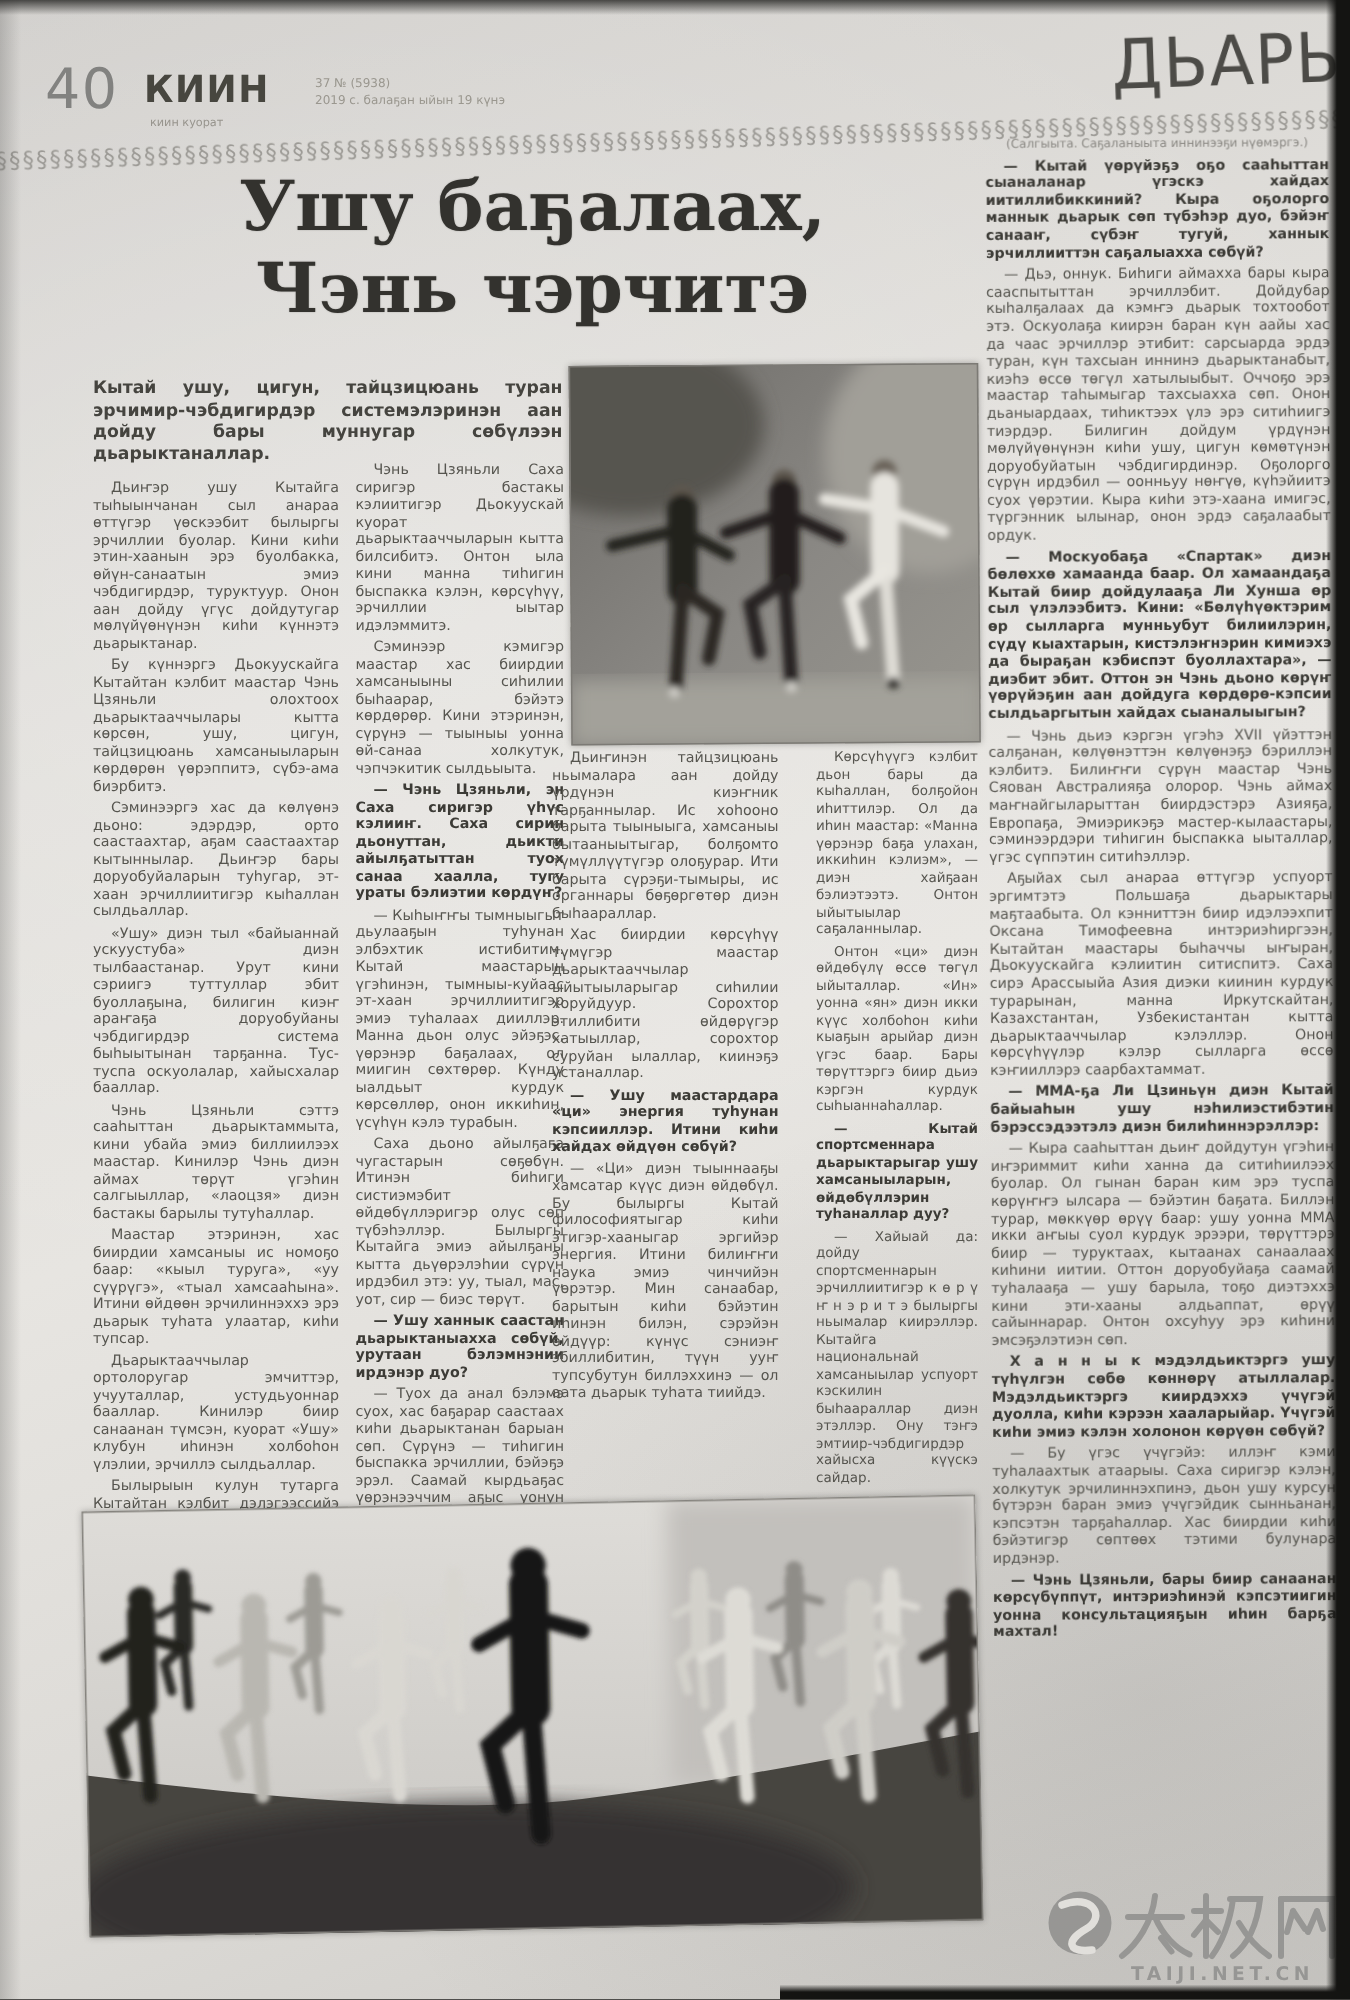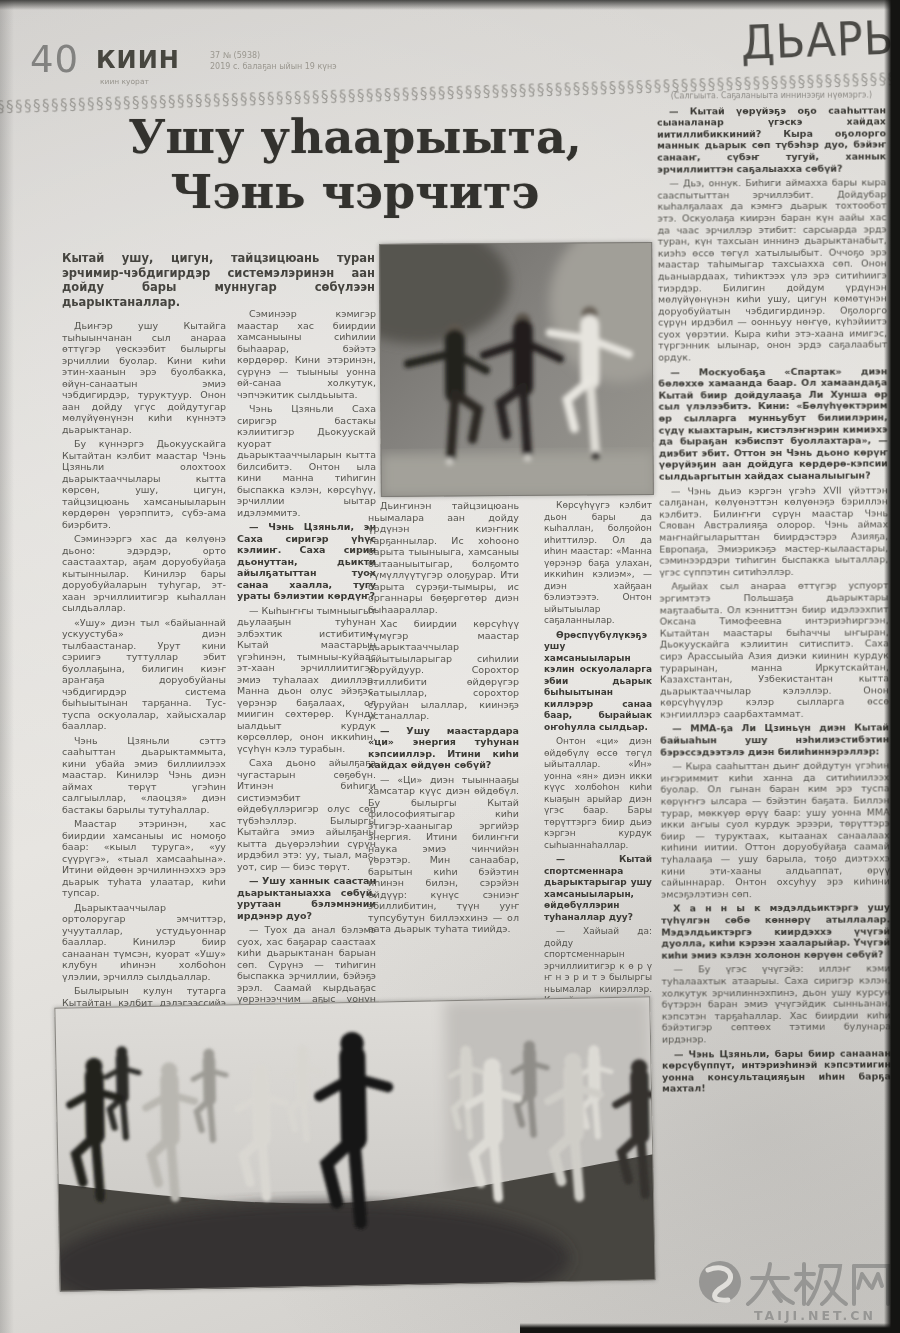--- a/index.html
+++ b/index.html
@@ -56,21 +56,21 @@
   <div class="abs masthead">КИИН</div>
   <div class="abs masthead-sub">киин куорат</div>
   <div class="abs issue">
     <div>37 № (5938)</div>
     <div>2019 с. балаҕан ыйын 19 күнэ</div>
   </div>
   <div class="abs section-title">ДЬАРЫК</div>
   <div class="abs ornament">§§§§§§§§§§§§§§§§§§§§§§§§§§§§§§§§§§§§§§§§§§§§§§§§§§§§§§§§§§§§§§§§§§§§§§§§§§§§§§§§§§§§§§§§§§§§§§§§§§§§§§§§§§§§§§§§§§§§§§§§</div>
 
   <div class="abs headline">
-    <div>Ушу уһаарыыта,</div>
+    <div>Ушу баҕалаах,</div>
     <div>Чэнь чэрчитэ</div>
   </div>
   <div class="abs lede">Кытай ушу, цигун, тайцзицюань туран эрчимир-чэбдигирдэр системэлэринэн аан дойду бары муннугар сөбүлээн дьарыктаналлар.</div>
 
   <div class="abs photo" id="photo-top">
     <svg width="273" height="253" viewBox="0 0 273 253">
       <defs>
         <linearGradient id="gt" x1="0" y1="0" x2="1" y2="1">
           <stop offset="0" stop-color="#6e6c68"></stop>
             <stop offset=".55" stop-color="#8a8884"></stop>
@@ -117,45 +117,44 @@
         <path d="M210,138 L187,157 L194,186" stroke="#e8e6e0" stroke-width="9" fill="none"></path>
         <circle cx="215" cy="213" r="4" fill="#3a3834"></circle>
       </g>
       <rect width="273" height="253" fill="none" stroke="#7c7a75" stroke-width="2"></rect>
     </svg>
   </div>
 
   <div class="abs col" id="col1">
       <p class="p">Дьиҥэр ушу Кытайга тыһыынчанан сыл анараа өттүгэр үөскээбит былыргы эрчиллии буолар. Кини киһи этин-хаанын эрэ буолбакка, өйүн-санаатын эмиэ чэбдигирдэр, туруктуур. Онон аан дойду үгүс дойдутугар мөлүйүөнүнэн киһи күннэтэ дьарыктанар.</p>
       <p class="p">Бу күннэргэ Дьокуускайга Кытайтан кэлбит маастар Чэнь Цзяньли олохтоох дьарыктааччылары кытта көрсөн, ушу, цигун, тайцзицюань хамсаныыларын көрдөрөн үөрэппитэ, сүбэ-ама биэрбитэ.</p>
-      <p class="p">Сэминээргэ хас да көлүөнэ дьоно: эдэрдэр, орто саастаахтар, аҕам доруобуйаҕа кытыннылар. Кинилэр бары доруобуйаларын туһугар, эт-хаан эрчиллиитигэр кыһаллан сылдьаллар.</p>
+      <p class="p">Сэминээргэ хас да көлүөнэ дьоно: эдэрдэр, орто саастаахтар, аҕам саастаахтар кытыннылар. Дьиҥэр бары доруобуйаларын туһугар, эт-хаан эрчиллиитигэр кыһаллан сылдьаллар.</p>
       <p class="p">«Ушу» диэн тыл «байыаннай ускуустуба» диэн тылбаастанар. Урут кини сэриигэ туттуллар эбит буоллаҕына, билигин киэҥ араҥаҕа доруобуйаны чэбдигирдэр система быһыытынан тарҕанна. Тус-туспа оскуолалар, хайысхалар бааллар.</p>
       <p class="p">Чэнь Цзяньли сэттэ сааһыттан дьарыктаммыта, кини убайа эмиэ биллиилээх маастар. Кинилэр Чэнь диэн аймах төрүт үгэһин салгыыллар, «лаоцзя» диэн бастакы барылы тутуһаллар.</p>
       <p class="p">Маастар этэринэн, хас биирдии хамсаныы ис номоҕо баар: «кыыл туруга», «уу сүүрүгэ», «тыал хамсааһына». Итини өйдөөн эрчилиннэххэ эрэ дьарык туһата улаатар, киһи тупсар.</p>
       <p class="p">Дьарыктааччылар ортолоругар эмчиттэр, учууталлар, устудьуоннар бааллар. Кинилэр биир санаанан түмсэн, куорат «Ушу» клубун иһинэн холбоһон үлэлии, эрчиллэ сылдьаллар.</p>
       <p class="p">Былырыын кулун тутарга Кытайтан кэлбит дэлэгээссийэ биһиги өрөспүүбүлүкэбит култууратын, олоҕун укулаатын кытта билсибитэ. Ити сыһыан билигин икки ардыларыгар ситимнээхтик сайда турар.</p>
     </div>
   <div class="abs col" id="col2">
+      <p class="p">Чэнь Цзяньли Саха сиригэр бастакы кэлиитигэр Дьокуускай куорат дьарыктааччыларын кытта билсибитэ. Онтон ыла кини манна тиһигин быспакка кэлэн, көрсүһүү, эрчиллии ыытар идэлэммитэ.</p>
       <p class="p">Сэминээр кэмигэр маастар хас биирдии хамсаныыны сиһилии быһаарар, бэйэтэ көрдөрөр. Кини этэринэн, сүрүнэ — тыыныы уонна өй-санаа холкутук, чэпчэкитик сылдьыыта.</p>
-      <p class="p">Чэнь Цзяньли Саха сиригэр бастакы кэлиитигэр Дьокуускай куорат дьарыктааччыларын кытта билсибитэ. Онтон ыла кини манна тиһигин быспакка кэлэн, көрсүһүү, эрчиллии ыытар идэлэммитэ.</p>
       <p class="p b">— Чэнь Цзяньли, эн Саха сиригэр үһүс кэлииҥ. Саха сирин дьонуттан, дьикти айылҕатыттан туох санаа хаалла, тугу ураты бэлиэтии көрдүҥ?</p>
       <p class="p">— Кыһыҥҥы тымныыгыт дьулааҕын туһунан элбэхтик истибитим. Кытай маастарын үгэһинэн, тымныы-куйаас эт-хаан эрчиллиитигэр эмиэ туһалаах дииллэр. Манна дьон олус эйэҕэс, үөрэнэр баҕалаах, ол миигин сөхтөрөр. Күндү ыалдьыт курдук көрсөллөр, онон иккиһин, үсүһүн кэлэ турабын.</p>
       <p class="p">Саха дьоно айылҕаҕа чугастарын сөҕөбүн. Итинэн биһиги систиэмэбит өйдөбүллэригэр олус сөп түбэһэллэр. Былыргы Кытайга эмиэ айылҕаны кытта дьүөрэлэһии сүрүн ирдэбил этэ: уу, тыал, мас, уот, сир — биэс төрүт.</p>
       <p class="p b">— Ушу ханнык саастан дьарыктаныахха сөбүй, урутаан бэлэмнэнии ирдэнэр дуо?</p>
       <p class="p">— Туох да анал бэлэмэ суох, хас баҕарар саастаах киһи дьарыктанан барыан сөп. Сүрүнэ — тиһигин быспакка эрчиллии, бэйэҕэ эрэл. Саамай кырдьаҕас үөрэнээччим аҕыс уонун ааспыт эбэ этэ, кини күн аайы дьарыктанан, хаамыыта көммүтэ, санаата көтөҕүллүбүтэ.</p>
     </div>
   <div class="abs col" id="col3">
       <p class="p">Дьиҥинэн тайцзицюань ньымалара аан дойду үрдүнэн киэҥник тарҕаннылар. Ис хоһооно барыта тыыныыга, хамсаныы бытааныытыгар, болҕомто түмүллүүтүгэр олоҕурар. Ити барыта сүрэҕи-тымыры, ис органнары бөҕөргөтөр диэн быһаараллар.</p>
       <p class="p">Хас биирдии көрсүһүү түмүгэр маастар дьарыктааччылар ыйытыыларыгар сиһилии хоруйдуур. Сорохтор этиллибити өйдөрүгэр хатыыллар, сорохтор суруйан ылаллар, киинэҕэ устаналлар.</p>
       <p class="p b">— Ушу маастардара «ци» энергия туһунан кэпсииллэр. Итини киһи хайдах өйдүөн сөбүй?</p>
       <p class="p">— «Ци» диэн тыыннааҕы хамсатар күүс диэн өйдөбүл. Бу былыргы Кытай философиятыгар киһи этигэр-хааныгар эргийэр энергия. Итини билиҥҥи наука эмиэ чинчийэн үөрэтэр. Мин санаабар, барытын киһи бэйэтин иһинэн билэн, сэрэйэн өйдүүр: күнүс сэниэҥ эбиллибитин, түүн ууҥ тупсубутун биллэххинэ — ол аата дьарык туһата тиийдэ.</p>
     </div>
   <div class="abs col" id="col4">
       <p class="p">Көрсүһүүгэ кэлбит дьон бары да кыһаллан, болҕойон иһиттилэр. Ол да иһин маастар: «Манна үөрэнэр баҕа улахан, иккиһин кэлиэм», — диэн хайҕаан бэлиэтээтэ. Онтон ыйытыылар саҕаланнылар.</p>
-      <p class="p b">Өрөспүүбүлүкэҕэ ушу хамсаныыларын кэлин оскуолаларга эбии дьарык быһыытынан киллэрэр санаа баар, бырайыак оҥоһулла сылдьар.</p>
       <p class="p">Онтон «ци» диэн өйдөбүлү өссө төгүл ыйыталлар. «Ин» уонна «ян» диэн икки күүс холбоһон киһи кыаҕын арыйар диэн үгэс баар. Бары төрүттэргэ биир дьиэ кэргэн курдук сыһыаннаһаллар.</p>
       <p class="p b">— Кытай спортсменнара дьарыктарыгар ушу хамсаныыларын, өйдөбүллэрин туһаналлар дуу?</p>
       <p class="p">— Хайыай да: дойду спортсменнарын эрчиллиитигэр к ө р ү ҥ н э р и т э былыргы ньымалар киирэллэр. Кытайга национальнай хамсаныылар успуорт кэскилин быһаараллар диэн этэллэр. Ону тэҥэ эмтиир-чэбдигирдэр хайысха күүскэ сайдар.</p>
     </div>
   <div class="abs col" id="col5">
       <p class="p s">(Салгыыта. Саҕаланыыта иннинээҕи нүөмэргэ.)</p>
       <p class="p b">— Кытай үөрүйэҕэ оҕо сааһыттан сыаналанар үгэскэ хайдах иитиллибиккиний? Кыра оҕолорго маннык дьарык сөп түбэһэр дуо, бэйэҥ санааҥ, сүбэҥ тугуй, ханнык эрчиллииттэн саҕалыахха сөбүй?</p>
       <p class="p">— Дьэ, оннук. Биһиги аймахха бары кыра сааспытыттан эрчиллэбит. Дойдубар кыһалҕалаах да кэмҥэ дьарык тохтообот этэ. Оскуолаҕа киирэн баран күн аайы хас да чаас эрчиллэр этибит: сарсыарда эрдэ туран, күн тахсыан иннинэ дьарыктанабыт, киэһэ өссө төгүл хатылыыбыт. Оччоҕо эрэ маастар таһымыгар тахсыахха сөп. Онон дьаныардаах, тиһиктээх үлэ эрэ ситиһиигэ тиэрдэр. Билигин дойдум үрдүнэн мөлүйүөнүнэн киһи ушу, цигун көмөтүнэн доруобуйатын чэбдигирдинэр. Оҕолорго сүрүн ирдэбил — оонньуу нөҥүө, күһэйиитэ суох үөрэтии. Кыра киһи этэ-хаана имигэс, түргэнник ылынар, онон эрдэ саҕалаабыт ордук.</p>
       <p class="p b">— Москуобаҕа «Спартак» диэн бөлөххө хамаанда баар. Ол хамаандаҕа Кытай биир дойдулааҕа Ли Хунша өр сыл үлэлээбитэ. Кини: «Бөлүһүөктэрим өр сылларга мунньубут билиилэрин, сүдү кыахтарын, кистэлэҥнэрин кимиэхэ да быраҕан кэбиспэт буоллахтара», — диэбит эбит. Оттон эн Чэнь дьоно көрүҥ үөрүйэҕин аан дойдуга көрдөрө-кэпсии сылдьаргытын хайдах сыаналыыгын?</p>
       <p class="p">— Чэнь дьиэ кэргэн үгэһэ XVII үйэттэн салҕанан, көлүөнэттэн көлүөнэҕэ бэриллэн кэлбитэ. Билиҥҥи сүрүн маастар Чэнь Сяован Австралияҕа олорор. Чэнь аймах маҥнайгыларыттан биирдэстэрэ Азияҕа, Европаҕа, Эмиэрикэҕэ мастер-кылаастары, сэминээрдэри тиһигин быспакка ыыталлар, үгэс сүппэтин ситиһэллэр.</p>

